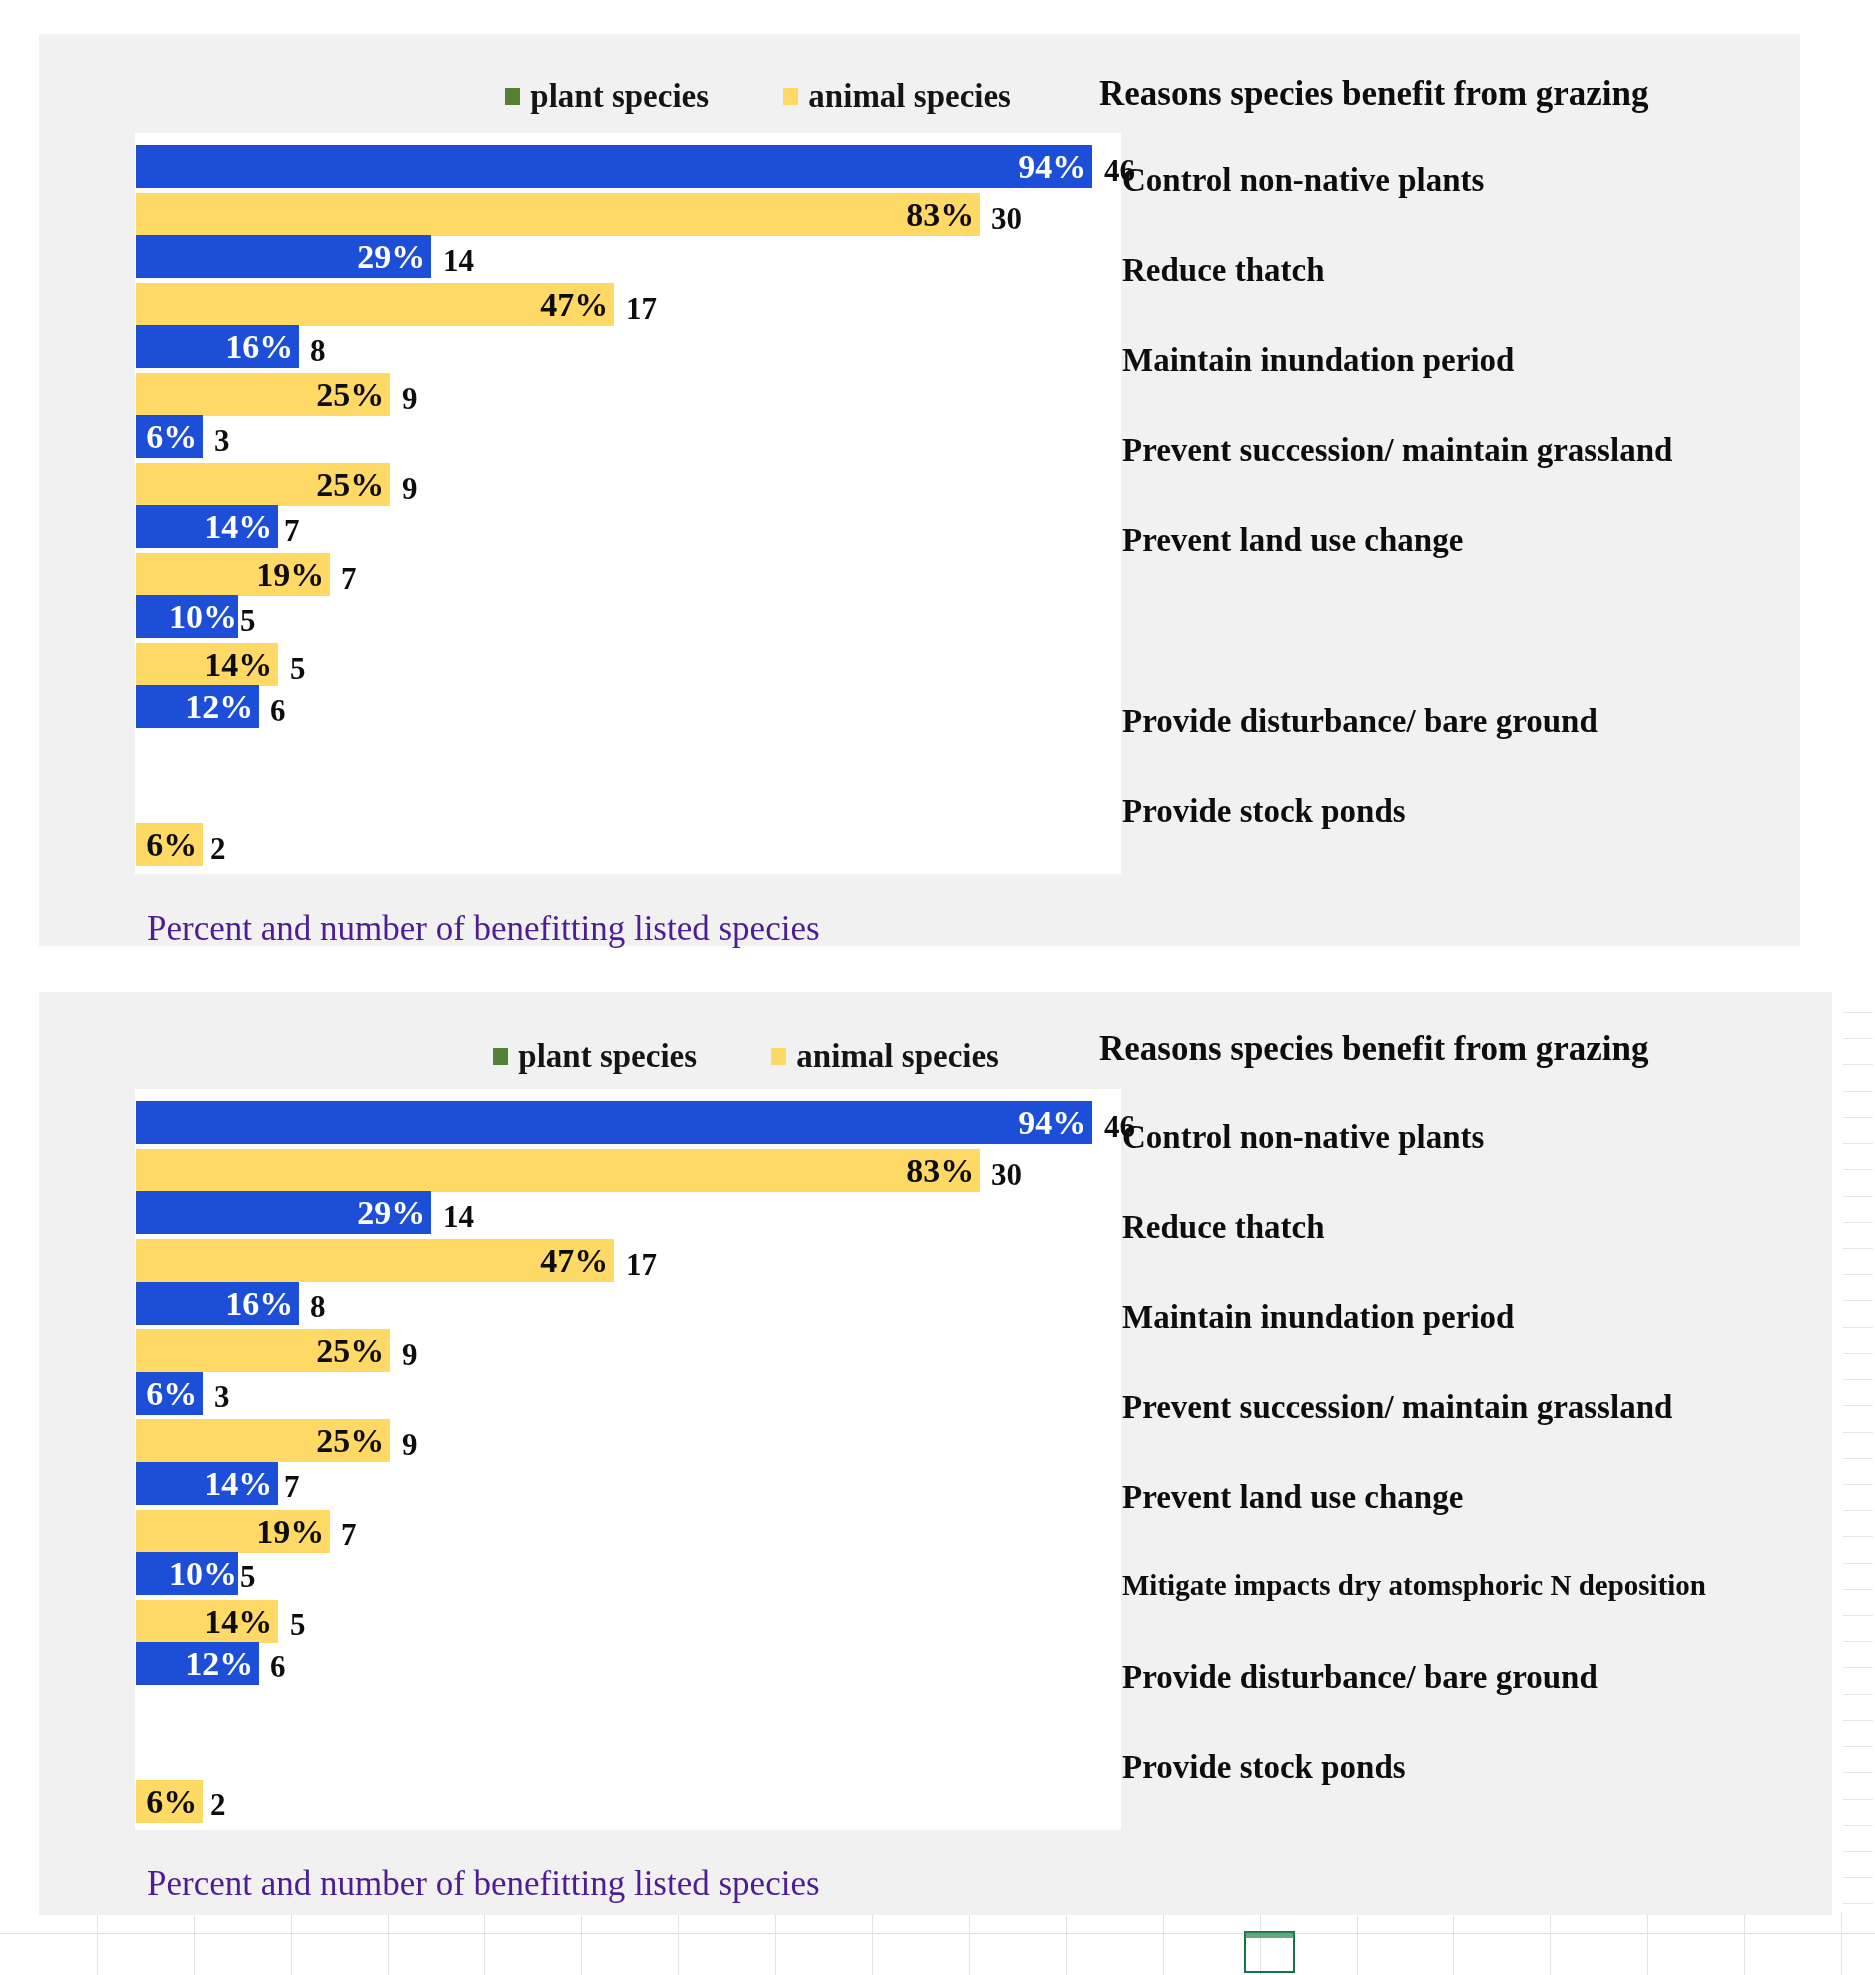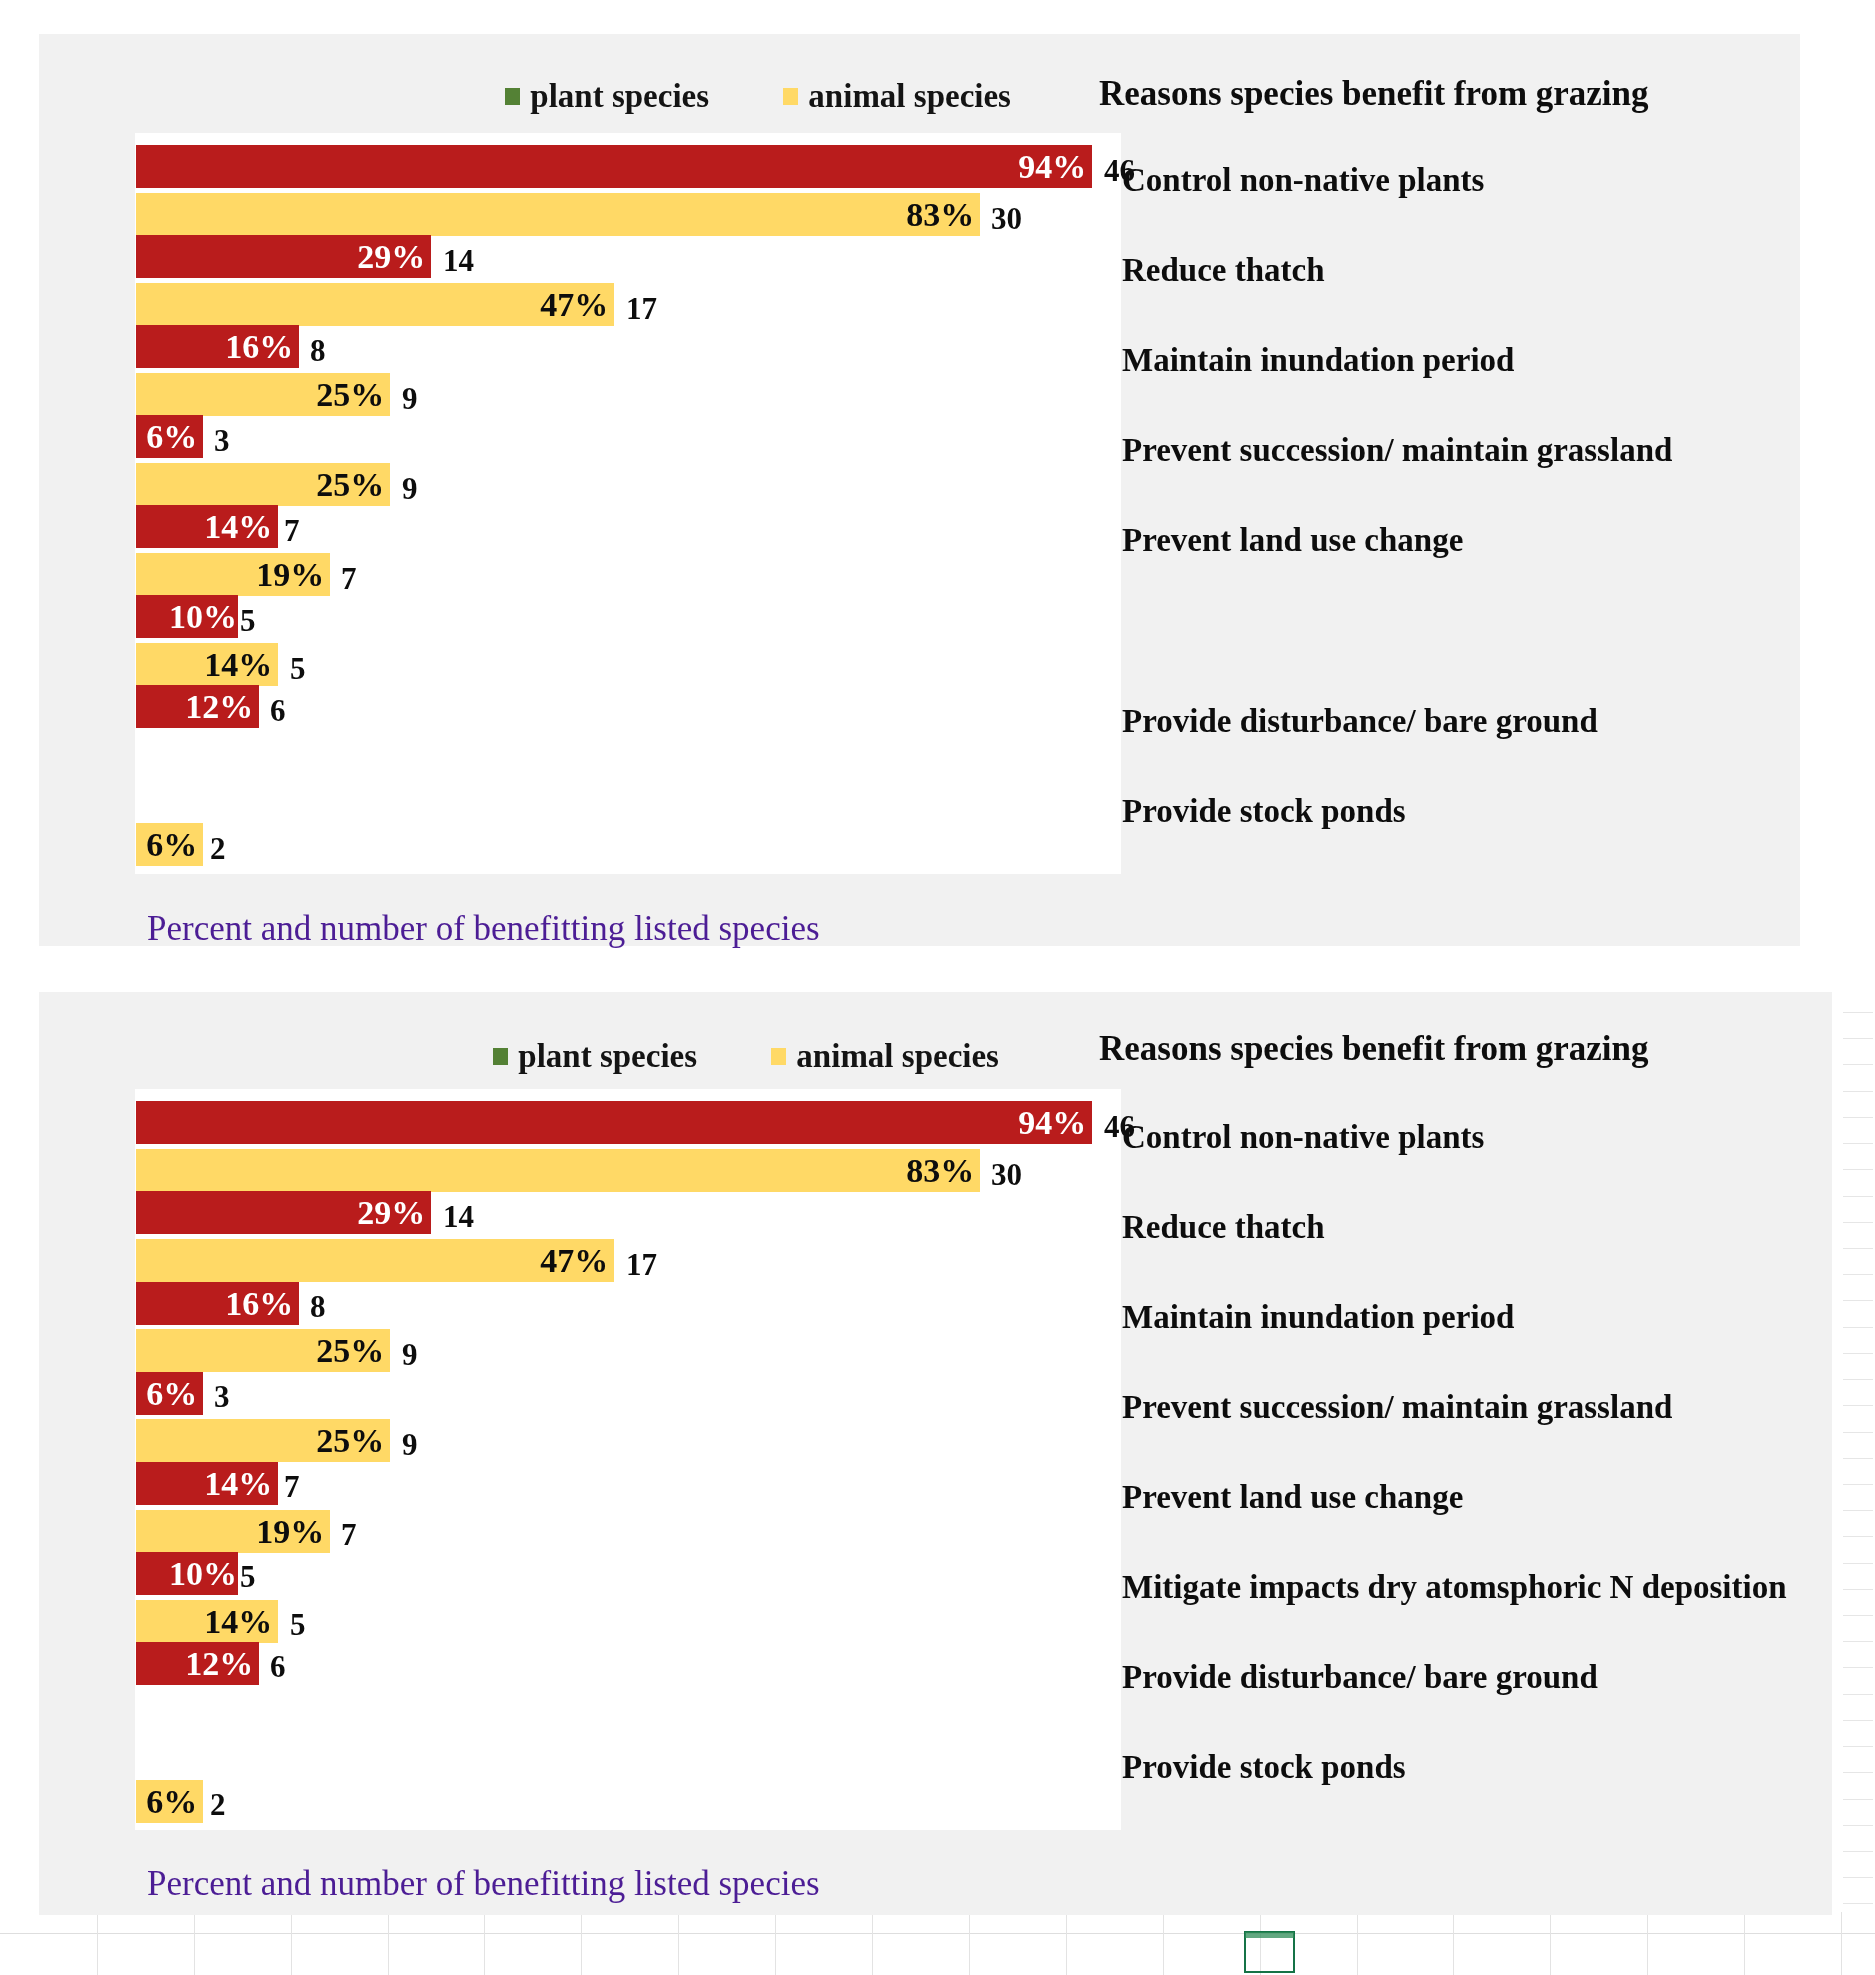--- a/index.html
+++ b/index.html
@@ -55,21 +55,21 @@
     position: absolute; font-weight: bold; color: #0d0d0d; white-space: nowrap;
   }
   .axis-title {
     position: absolute; font-weight: normal; color: #4c1d95; white-space: nowrap;
   }
 
   .bar {
     position: absolute;
     display: flex; align-items: center; justify-content: flex-end;
   }
-  .bar.green  { background: #b91c1c; }
+  .bar.green  { background: #1d4ed8; }
   .bar.yellow { background: #ffd966; }
   .bar-pct {
     font-weight: bold; line-height: 1;
     padding-right: 5.7px; white-space: nowrap;
   }
   .bar.green  .bar-pct { color: #ffffff; }
   .bar.yellow .bar-pct { color: #0d0d0d; }
   .bar-count {
     position: absolute; font-weight: bold; color: #0d0d0d; white-space: nowrap;
     line-height: 1;
@@ -324,21 +324,21 @@
     <div class="bar yellow" style="left:97px; top:788px; width:67px; height:43px;">
       <span class="bar-pct" style="font-size:34px;">6%</span>
     </div>
     <div class="bar-count" style="left:171px; top:797px; font-size:31px;">2</div>
 
     <div class="cat-label" style="left:1083px; top:127px; font-size:33px;">Control non-native plants</div>
     <div class="cat-label" style="left:1083px; top:217px; font-size:33px;">Reduce thatch</div>
     <div class="cat-label" style="left:1083px; top:307px; font-size:33px;">Maintain inundation period</div>
     <div class="cat-label" style="left:1083px; top:397px; font-size:33px;">Prevent succession/ maintain grassland</div>
     <div class="cat-label" style="left:1083px; top:487px; font-size:33px;">Prevent land use change</div>
-    <div class="cat-label" style="left:1083px; top:577px; font-size:33px;">Mitigate impacts dry atomsphoric N deposition</div>
+    <div class="cat-label" style="left:1083px; top:577px; font-size:29px;">Mitigate impacts dry atomsphoric N deposition</div>
     <div class="cat-label" style="left:1083px; top:667px; font-size:33px;">Provide disturbance/ bare ground</div>
     <div class="cat-label" style="left:1083px; top:757px; font-size:33px;">Provide stock ponds</div>
 
     <div class="axis-title" style="left:108px; top:872px; font-size:35px;">Percent and number of benefitting listed species</div>
   </div>
 
 </div>
 
 
 </body></html>

